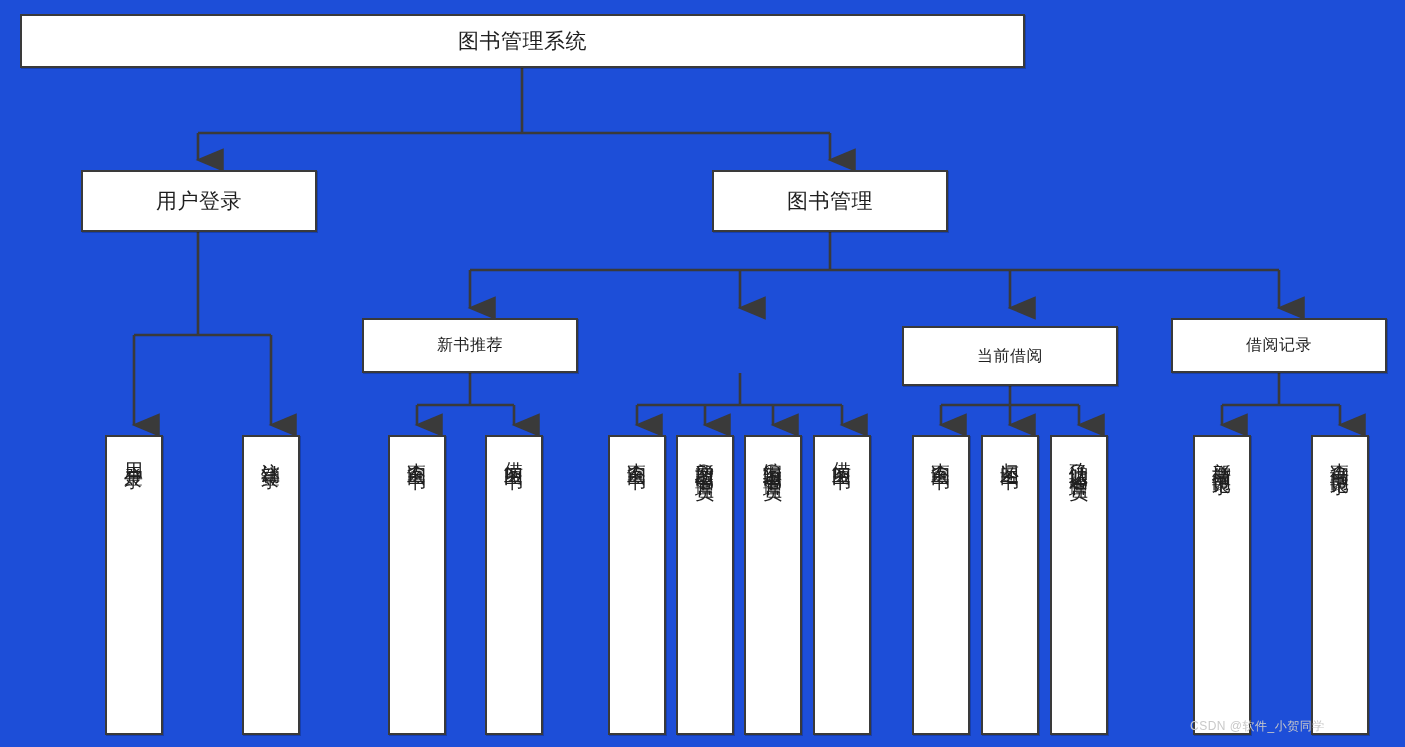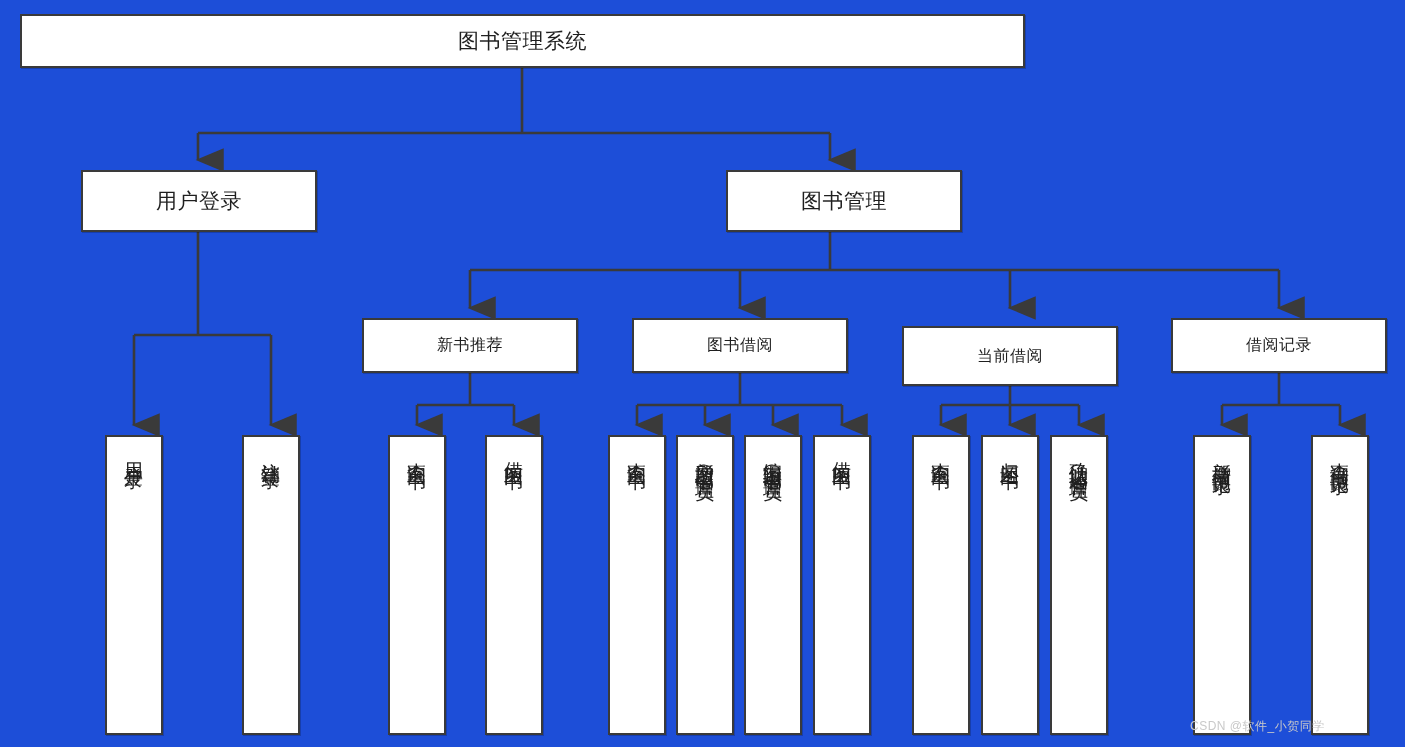--- a/index.html
+++ b/index.html
@@ -130,31 +130,28 @@
   </svg>
 
   <div class="node horiz n-root" style="left:20px; top:14px; width:1005px; height:54px;">
     <span class="label">图书管理系统</span>
   </div>
 
   <div class="node horiz n-l2" style="left:81px; top:170px; width:236px; height:62px;">
     <span class="label">用户登录</span>
   </div>
 
-  <div class="node horiz n-l2" style="left:712px; top:170px; width:236px; height:62px;margin-left:14px;">
+  <div class="node horiz n-l2" style="left:712px; top:170px; width:236px; height:62px;">
     <span class="label">图书管理</span>
   </div>
 
   <div class="node horiz n-l3" style="left:362px; top:318px; width:216px; height:55px;">
     <span class="label">新书推荐</span>
   </div>
 
-  <div class="node horiz n-l3" style="left:632px; top:318px; width:216px; height:55px;">
-    <span class="label">图书借阅</span>
-  </div>
 
   <div class="node horiz n-l3" style="left:902px; top:326px; width:216px; height:60px;">
     <span class="label">当前借阅</span>
   </div>
 
   <div class="node horiz n-l3" style="left:1171px; top:318px; width:216px; height:55px;">
     <span class="label">借阅记录</span>
   </div>
 
   <div class="node vert n-leaf" style="left:105px; top:435px; width:58px; height:300px;">

